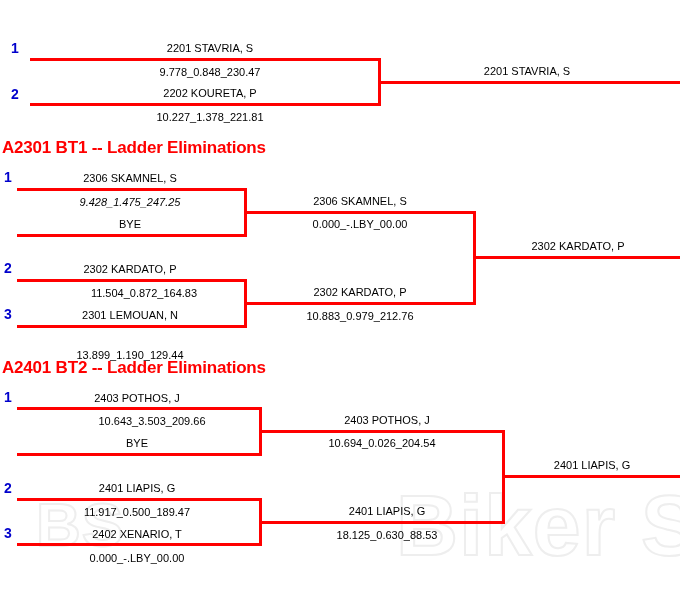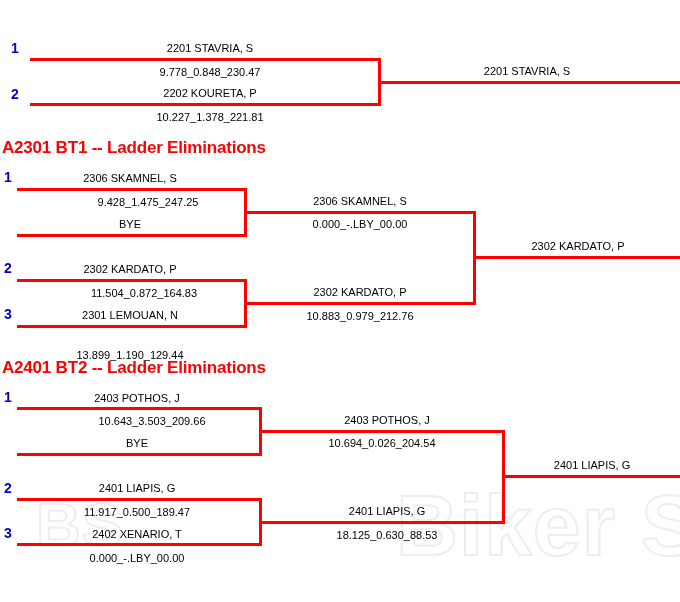--- a/index.html
+++ b/index.html
@@ -117,21 +117,21 @@
   <div class="hline" style="left:17px; top:279px; width:230px;"></div>
   <div class="hline" style="left:17px; top:325px; width:230px;"></div>
   <div class="vline" style="left:244px; top:279px; height:49px;"></div>
 
   <div class="hline" style="left:244px; top:211px; width:232px;"></div>
   <div class="hline" style="left:244px; top:302px; width:232px;"></div>
   <div class="vline" style="left:473px; top:211px; height:94px;"></div>
   <div class="hline" style="left:473px; top:256px; width:207px;"></div>
 
   <div class="lbl" style="left:130px; top:172px;">2306 SKAMNEL, S</div>
-  <div class="lbl" style="left:148px; top:196px;">9.428_1.475_247.25</div>
+  <div class="lbl" style="left:130px; top:196px;font-style:italic;">9.428_1.475_247.25</div>
   <div class="lbl" style="left:130px; top:218px;">BYE</div>
 
   <div class="lbl" style="left:130px; top:263px;">2302 KARDATO, P</div>
   <div class="lbl" style="left:144px; top:287px;">11.504_0.872_164.83</div>
   <div class="lbl" style="left:130px; top:309px;">2301 LEMOUAN, N</div>
   <div class="lbl" style="left:130px; top:349px;">13.899_1.190_129.44</div>
 
   <div class="lbl" style="left:360px; top:195px;">2306 SKAMNEL, S</div>
   <div class="lbl" style="left:360px; top:218px;">0.000_-.LBY_00.00</div>
   <div class="lbl" style="left:360px; top:286px;">2302 KARDATO, P</div>

